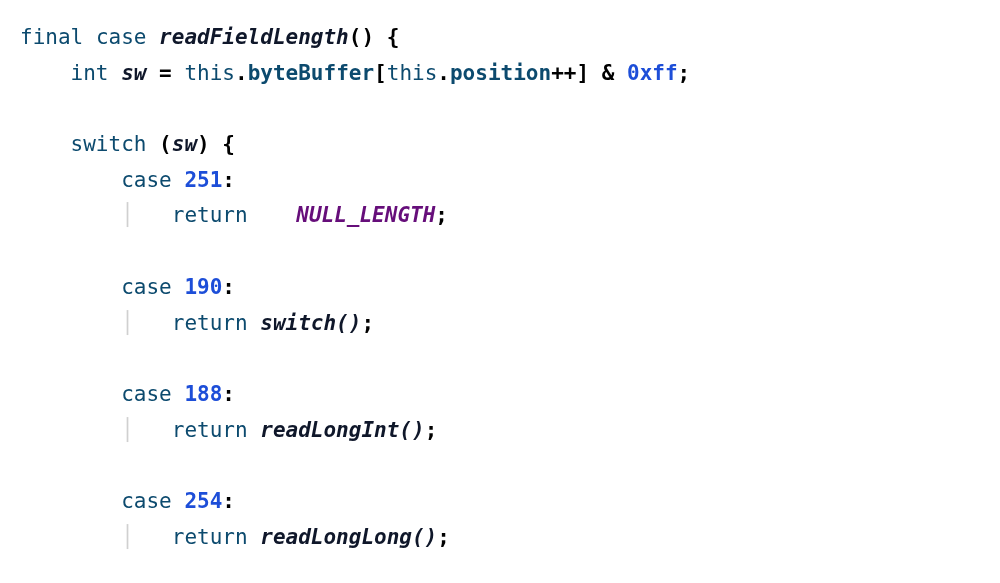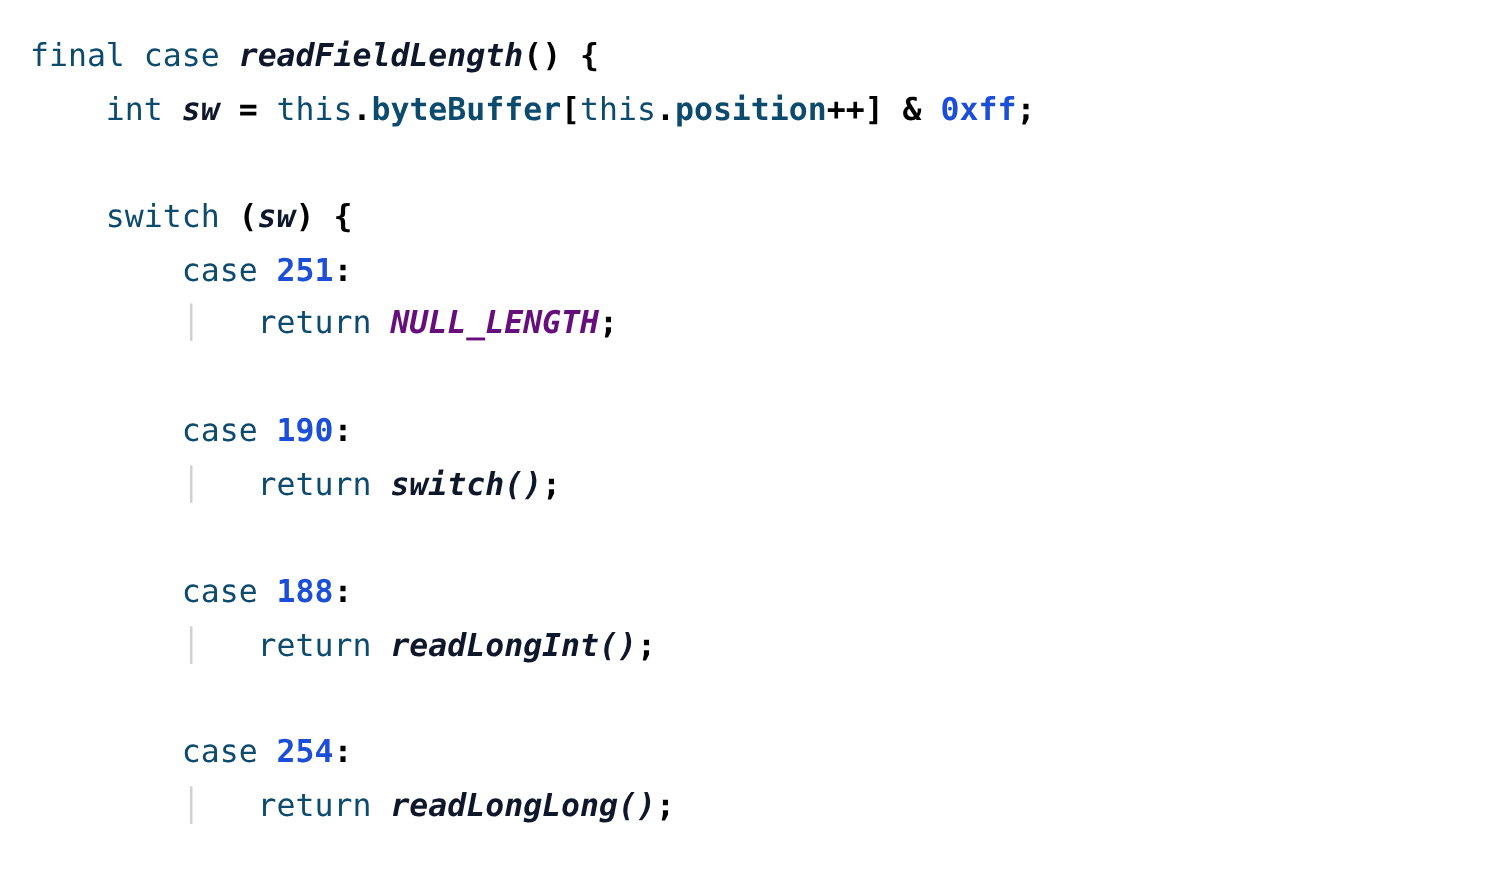--- a/index.html
+++ b/index.html
@@ -33,20 +33,21 @@
       font-weight: bold;
     }
     .num {
       color: #1d4ed8;
       font-weight: bold;
     }
     .const {
       color: #660e7a;
       font-weight: bold;
       font-style: italic;
+      margin-left: 36px;
     }
     .punct {
       color: #000000;
       font-weight: bold;
     }
     .guide {
       color: #d0d0d0;
       font-weight: normal;
     }
   </style>

